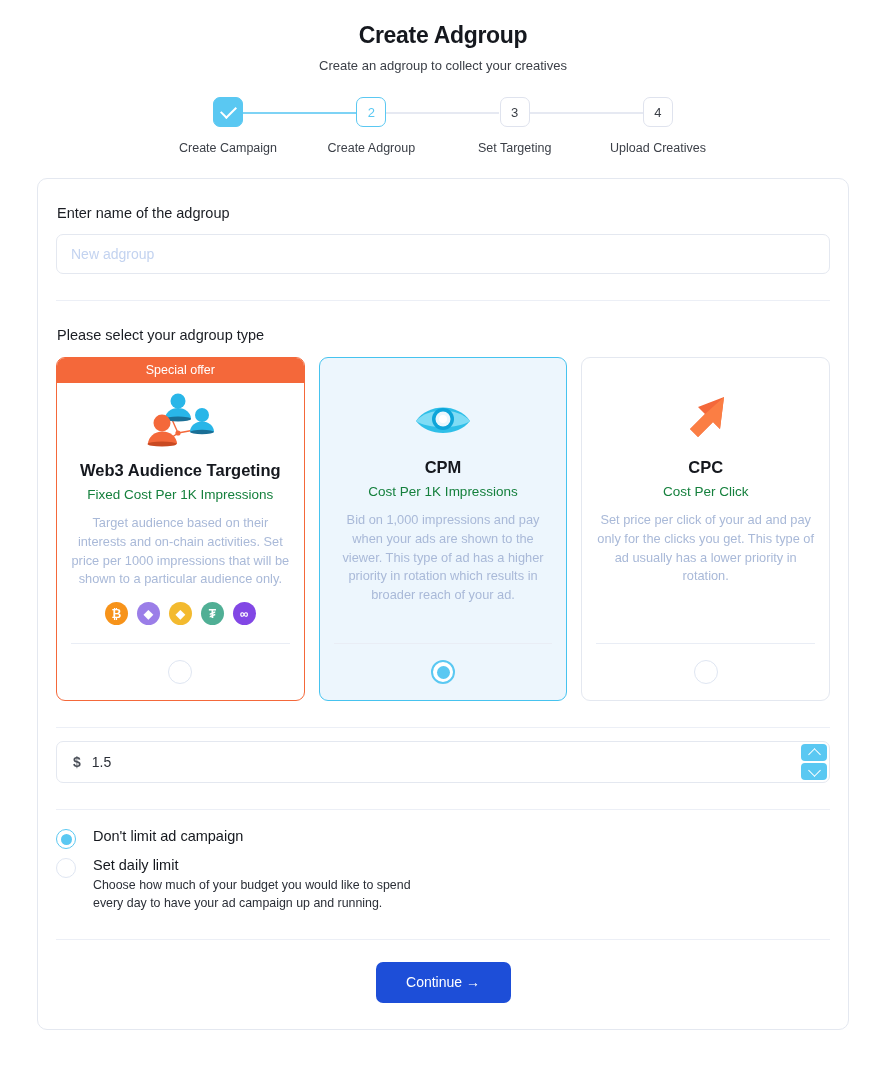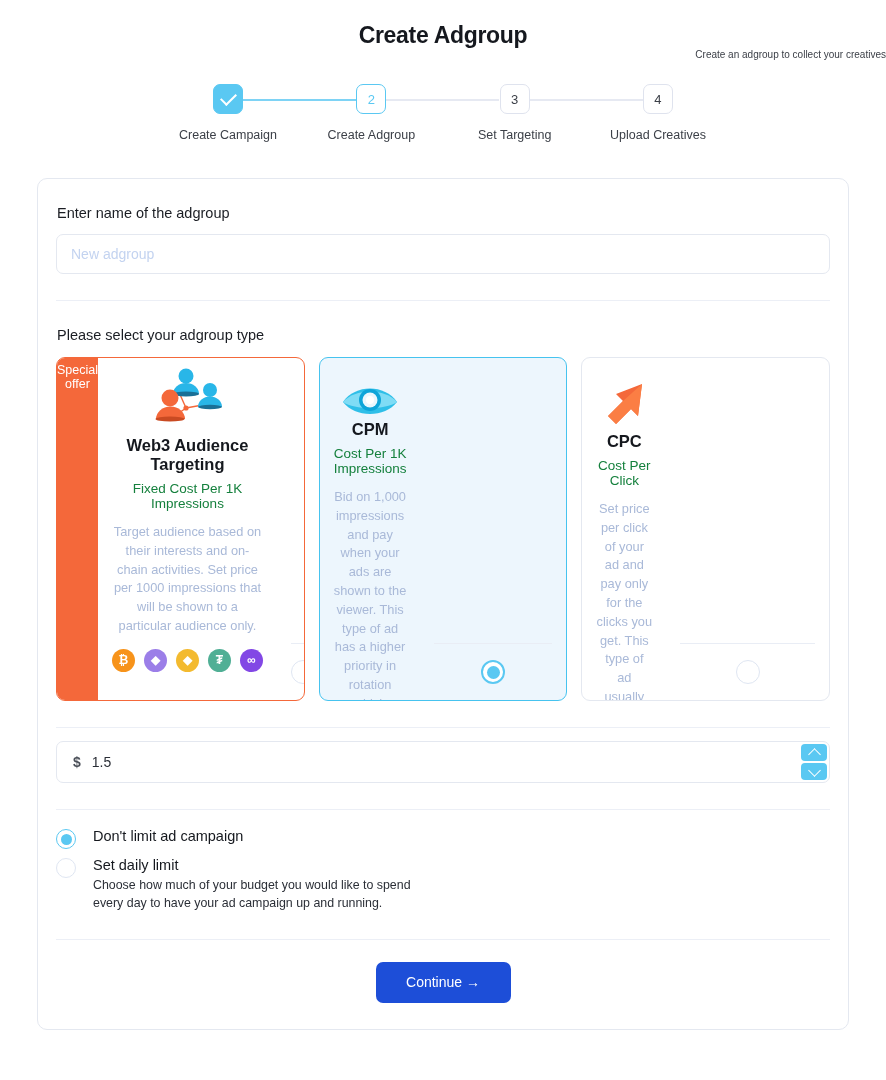--- a/index.html
+++ b/index.html
@@ -12,21 +12,21 @@
   }
   .page { width: 886px; height: 1080px; position: relative; }
 
   
   .header { text-align: center; padding-top: 22px; }
   .header h1 {
     font-size: 23px; font-weight: bold; letter-spacing: -0.3px;
     color: #15181e;
   }
   .header .sub {
-    font-size: 10px; color: #3c4048; margin-top: 0; text-align: right;
+    font-size: 13px; color: #3c4048; margin-top: 9px;
   }
 
   
   .stepper {
     margin: 24px auto 0; width: 460px;
     display: flex; align-items: flex-start; justify-content: space-between;
     position: relative;
   }
   .step { width: 30px; display: flex; flex-direction: column; align-items: center; position: relative; }
   .step-box {
@@ -63,21 +63,21 @@
     border: 1px solid #e4e8f0; border-radius: 7px;
     display: flex; align-items: center; padding: 0 14px;
     font-size: 14px; color: #c3d3f0;
   }
   .divider { height: 1px; background: #eceff6; margin: 26px 0 0; }
 
   
   .cards { display: flex; gap: 14px; margin-top: 14px; }
   .card {
     flex: 1; border-radius: 9px; overflow: hidden; position: relative;
-    background: #fff; display: flex; flex-direction: row;
+    background: #fff; display: flex; flex-direction: column;
     height: 344px;
   }
   .card.special { border: 1.4px solid #f4683a; }
   .card.selected { border: 1.6px solid #46c3ef; background: #edf6fd; }
   .card.plain { border: 1px solid #e4e8f0; }
   .badge {
     background: #f4683a; color: #fff; font-size: 12.5px;
     text-align: center; padding: 5px 0 6px;
   }
   .card-body {

